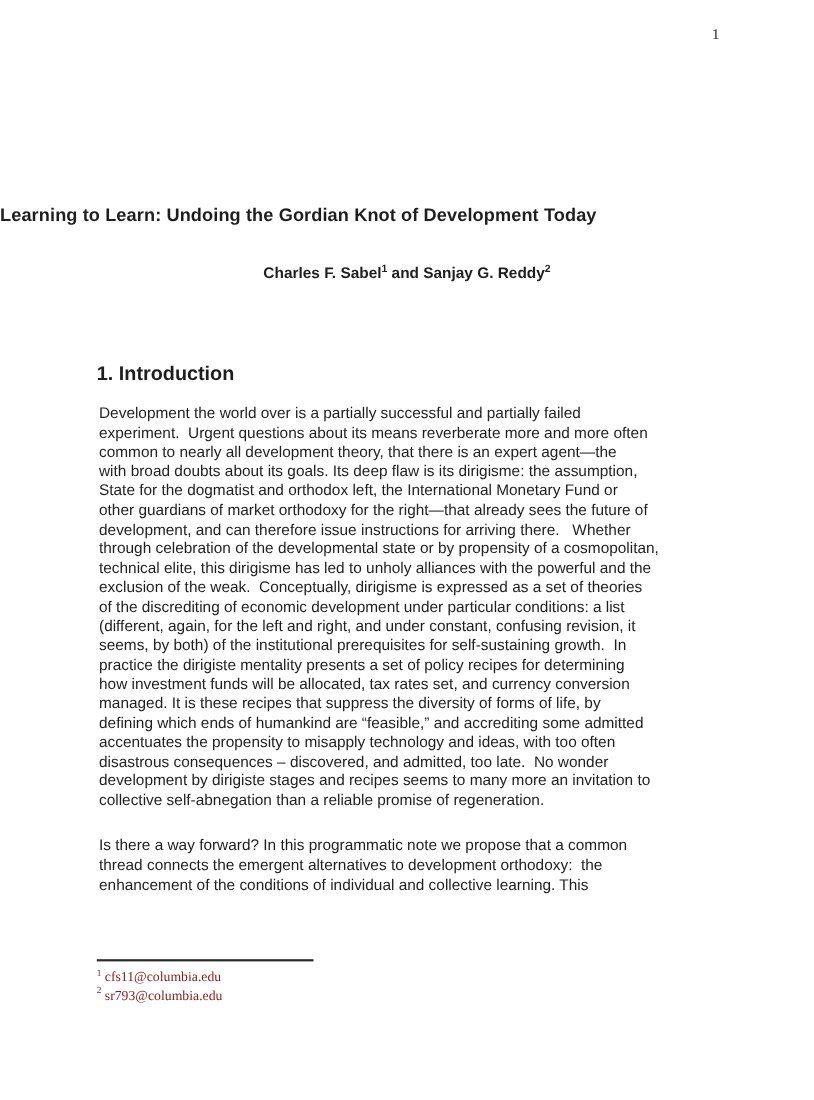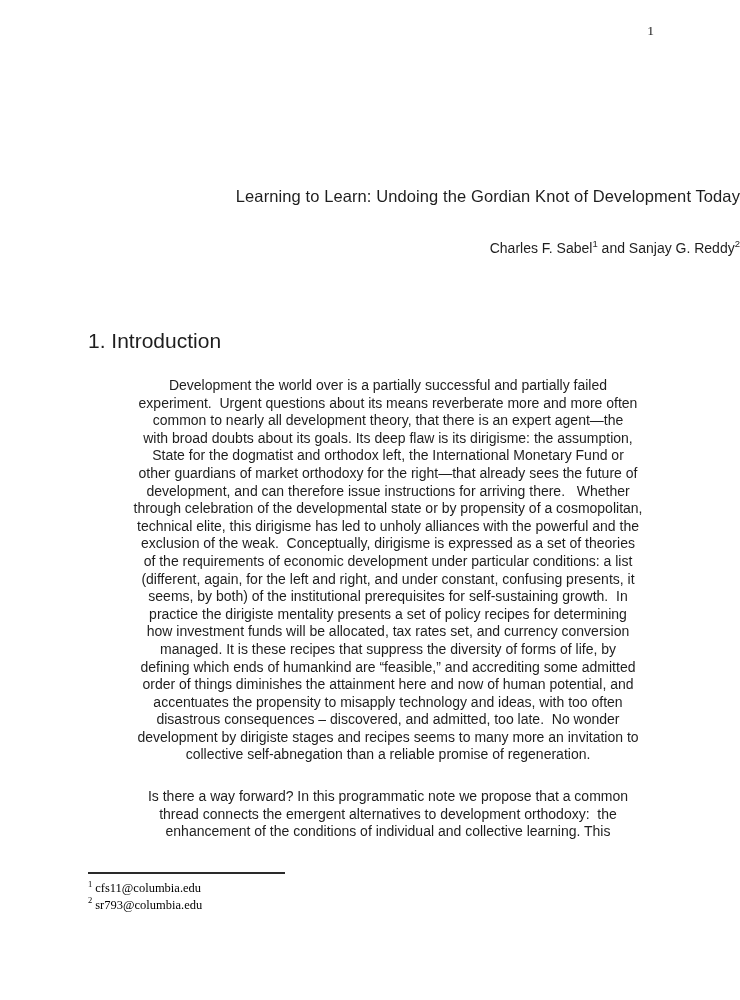--- a/index.html
+++ b/index.html
@@ -22,55 +22,56 @@
     right: 86px;
     font-family: "Liberation Serif", serif;
     font-size: 13.5px;
     color: #1e1e1e;
   }
   .title {
     position: absolute;
     top: 187px;
     left: 0;
     width: 100%;
-    text-align: right;
+    text-align: left;
     font-size: 16.5px;
-    font-weight: 400;
+    font-weight: 700;
     margin: 0;
     letter-spacing: 0.1px;
   }
   .authors {
     position: absolute;
     top: 240px;
     left: 0;
     width: 100%;
-    text-align: right;
+    text-align: center;
     font-size: 14px;
     white-space: pre;
+    font-weight: bold;
   }
   .authors sup {
     font-size: 9.5px;
     vertical-align: super;
     line-height: 0;
   }
   .section-heading {
     position: absolute;
     top: 329px;
     left: 88px;
-    font-size: 21px;
-    font-weight: 400;
+    font-size: 18px;
+    font-weight: 700;
     margin: 0;
   }
   .body-text {
     position: absolute;
     top: 365px;
     left: 88px;
     width: 600px;
   }
-  .paragraph { margin: 12px; text-align: center; }
+  .paragraph { margin: 2px; }
   .paragraph + .paragraph { margin-top: 24px; }
   .line {
     white-space: pre;
     font-size: 14px;
     line-height: 17.6px;
   }
   .footnote-area {
     position: absolute;
     top: 872px;
     left: 88px;
@@ -79,21 +80,21 @@
   .footnote-rule {
     width: 197px;
     height: 2px;
     background: #2a2a2a;
     margin-bottom: 6px;
   }
   .footnote {
     font-family: "Liberation Serif", serif;
     font-size: 12.5px;
     line-height: 16.5px;
-    color: #000000;
+    color: #7f1d1d;
   }
   .footnote sup {
     font-size: 8.5px;
     vertical-align: super;
     line-height: 0;
     margin-right: 3px;
   }
 </style>
 </head>
 <body>
@@ -114,28 +115,27 @@
     <div class="line">Development the world over is a partially successful and partially failed</div>
         <div class="line">experiment.  Urgent questions about its means reverberate more and more often</div>
         <div class="line">common to nearly all development theory, that there is an expert agent—the</div>
         <div class="line">with broad doubts about its goals. Its deep flaw is its dirigisme: the assumption,</div>
         <div class="line">State for the dogmatist and orthodox left, the International Monetary Fund or</div>
         <div class="line">other guardians of market orthodoxy for the right—that already sees the future of</div>
         <div class="line">development, and can therefore issue instructions for arriving there.   Whether</div>
         <div class="line">through celebration of the developmental state or by propensity of a cosmopolitan,</div>
         <div class="line">technical elite, this dirigisme has led to unholy alliances with the powerful and the</div>
         <div class="line">exclusion of the weak.  Conceptually, dirigisme is expressed as a set of theories</div>
-        <div class="line">of the requirements of economic development under particular conditions: a list</div>
-        <div class="line">(different, again, for the left and right, and under constant, confusing presents, it</div>
+        <div class="line">of the discrediting of economic development under particular conditions: a list</div>
+        <div class="line">(different, again, for the left and right, and under constant, confusing revision, it</div>
         <div class="line">seems, by both) of the institutional prerequisites for self-sustaining growth.  In</div>
         <div class="line">practice the dirigiste mentality presents a set of policy recipes for determining</div>
         <div class="line">how investment funds will be allocated, tax rates set, and currency conversion</div>
         <div class="line">managed. It is these recipes that suppress the diversity of forms of life, by</div>
         <div class="line">defining which ends of humankind are “feasible,” and accrediting some admitted</div>
-        <div class="line">order of things diminishes the attainment here and now of human potential, and</div>
         <div class="line">accentuates the propensity to misapply technology and ideas, with too often</div>
         <div class="line">disastrous consequences – discovered, and admitted, too late.  No wonder</div>
         <div class="line">development by dirigiste stages and recipes seems to many more an invitation to</div>
         <div class="line">collective self-abnegation than a reliable promise of regeneration.</div>
       </div>
     <div class="paragraph">
 
     <div class="line">Is there a way forward? In this programmatic note we propose that a common</div>
         <div class="line">thread connects the emergent alternatives to development orthodoxy:  the</div>
         <div class="line">enhancement of the conditions of individual and collective learning. This</div>

